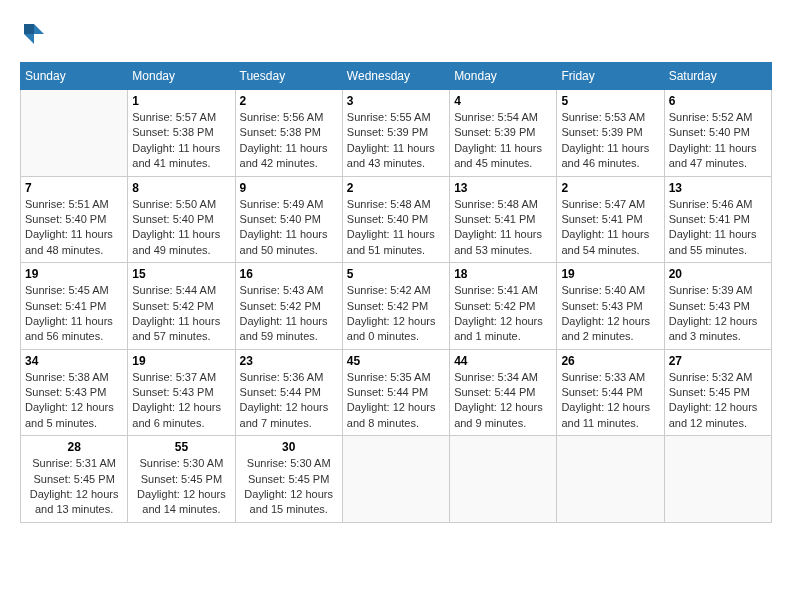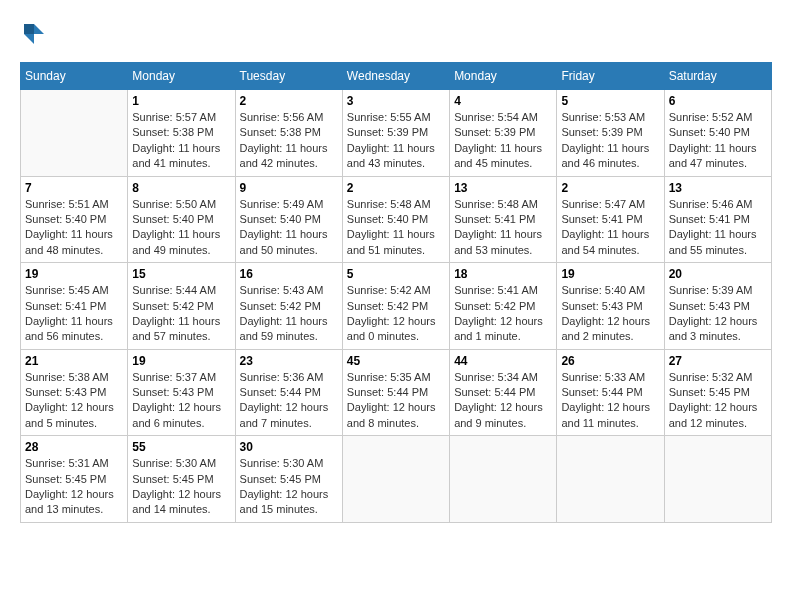--- a/index.html
+++ b/index.html
@@ -73,20 +73,21 @@
       display: block;
       margin-bottom: 2px;
     }
     .day-info {
       font-size: 11px;
       color: #333;
       line-height: 1.4;
     }
     tr:last-child td {
       height: 65px;
+      text-align: center;
     }
   </style>
 </head>
 <body>
 
 <div class="header">
   <div class="logo">
     <div>
       <svg width="28" height="28" viewBox="0 0 28 28">
         <polygon points="14,4 24,14 14,14" fill="#2a7ab5"></polygon>
@@ -200,21 +201,21 @@
           <span class="day-number">19</span>
           <div class="day-info">Sunrise: 5:40 AM<br>Sunset: 5:43 PM<br>Daylight: 12 hours<br>and 2 minutes.</div>
         </td>
         <td>
           <span class="day-number">20</span>
           <div class="day-info">Sunrise: 5:39 AM<br>Sunset: 5:43 PM<br>Daylight: 12 hours<br>and 3 minutes.</div>
         </td>
       </tr>
       <tr>
         <td>
-          <span class="day-number">21</span>
+          <span class="day-number">34</span>
           <div class="day-info">Sunrise: 5:38 AM<br>Sunset: 5:43 PM<br>Daylight: 12 hours<br>and 5 minutes.</div>
         </td>
         <td>
           <span class="day-number">19</span>
           <div class="day-info">Sunrise: 5:37 AM<br>Sunset: 5:43 PM<br>Daylight: 12 hours<br>and 6 minutes.</div>
         </td>
         <td>
           <span class="day-number">23</span>
           <div class="day-info">Sunrise: 5:36 AM<br>Sunset: 5:44 PM<br>Daylight: 12 hours<br>and 7 minutes.</div>
         </td>

